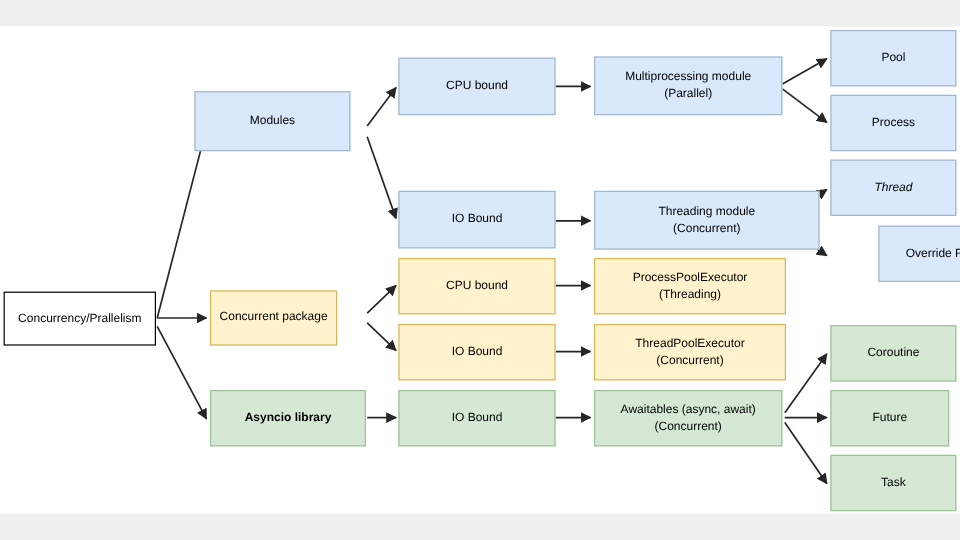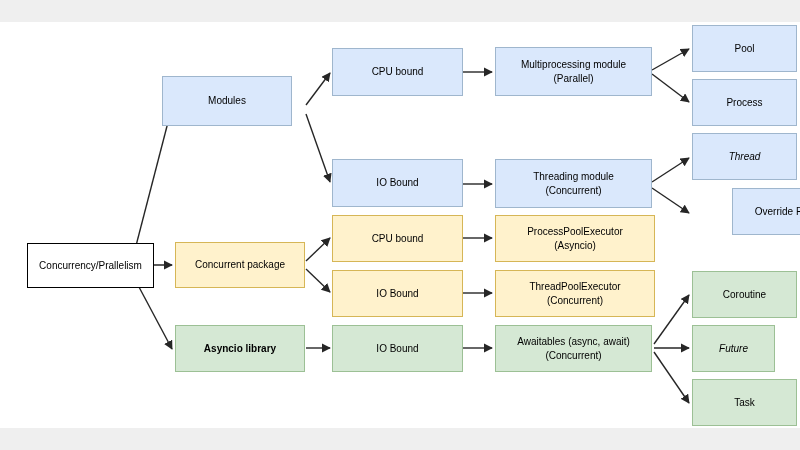--- a/index.html
+++ b/index.html
@@ -34,21 +34,21 @@
     align-items: center;
     justify-content: center;
     text-align: center;
     font-size: 10px;
     line-height: 14px;
     color: #000000;
     border-width: 1px;
     border-style: solid;
     padding: 2px 4px;
   }
-  .node.root  { background: #ffffff; border-color: #000000; margin-left: 24px; }
+  .node.root  { background: #ffffff; border-color: #000000; }
   .node.blue  { background: #dae8fc; border-color: #9fb6cd; }
   .node.yellow{ background: #fff2cc; border-color: #d6b656; }
   .node.green { background: #d5e8d4; border-color: #9cc095; justify-content: center; }
   .node-label { white-space: pre-line; display: block; }
 </style>
 </head>
 <body>
 
 <div id="stage">
   <div id="canvas">
@@ -106,56 +106,56 @@
 
     <div class="node blue" style="left:332px; top:137px; width:131px; height:48px;">
       <span class="node-label">IO Bound</span>
     </div>
 
     <div class="node blue" style="left:495px; top:25px; width:157px; height:49px;">
       <span class="node-label">Multiprocessing module
 (Parallel)</span>
     </div>
 
-    <div class="node blue" style="left:495px; top:137px; width:157px; height:49px;text-align:center;">
+    <div class="node blue" style="left:495px; top:137px; width:188px; height:49px;text-align:center;">
       <span class="node-label">Threading module
 (Concurrent)</span>
     </div>
 
     <div class="node blue" style="left:692px; top:3px; width:105px; height:47px;">
       <span class="node-label">Pool</span>
     </div>
 
     <div class="node blue" style="left:692px; top:57px; width:105px; height:47px;">
       <span class="node-label">Process</span>
     </div>
 
     <div class="node blue" style="left:692px; top:111px; width:105px; height:47px;font-style:italic;">
       <span class="node-label">Thread</span>
     </div>
 
     <div class="node blue" style="left:692px; top:166px; width:105px; height:47px;margin-left:40px;">
       <span class="node-label">Override Run</span>
     </div>
 
-    <div class="node yellow" style="left:175px; top:220px; width:130px; height:46px;align-items:center;">
+    <div class="node yellow" style="left:175px; top:220px; width:106px; height:46px;align-items:center;">
       <span class="node-label">Concurrent package</span>
     </div>
 
     <div class="node yellow" style="left:332px; top:193px; width:131px; height:47px;">
       <span class="node-label">CPU bound</span>
     </div>
 
     <div class="node yellow" style="left:332px; top:248px; width:131px; height:47px;">
       <span class="node-label">IO Bound</span>
     </div>
 
     <div class="node yellow" style="left:495px; top:193px; width:160px; height:47px;">
       <span class="node-label">ProcessPoolExecutor
-(Asyncio)</span>
+(Threading)</span>
     </div>
 
     <div class="node yellow" style="left:495px; top:248px; width:160px; height:47px;">
       <span class="node-label">ThreadPoolExecutor
 (Concurrent)</span>
     </div>
 
     <div class="node green" style="left:175px; top:303px; width:130px; height:47px;font-weight:bold;">
       <span class="node-label">Asyncio library</span>
     </div>
@@ -166,21 +166,21 @@
 
     <div class="node green" style="left:495px; top:303px; width:157px; height:47px;">
       <span class="node-label">Awaitables (async, await)
 (Concurrent)</span>
     </div>
 
     <div class="node green" style="left:692px; top:249px; width:105px; height:47px;">
       <span class="node-label">Coroutine</span>
     </div>
 
-    <div class="node green" style="left:692px; top:303px; width:83px; height:47px;font-style:italic;">
+    <div class="node green" style="left:692px; top:303px; width:99px; height:47px;">
       <span class="node-label">Future</span>
     </div>
 
     <div class="node green" style="left:692px; top:357px; width:105px; height:47px;">
       <span class="node-label">Task</span>
     </div>
 
   </div>
 </div>
 

